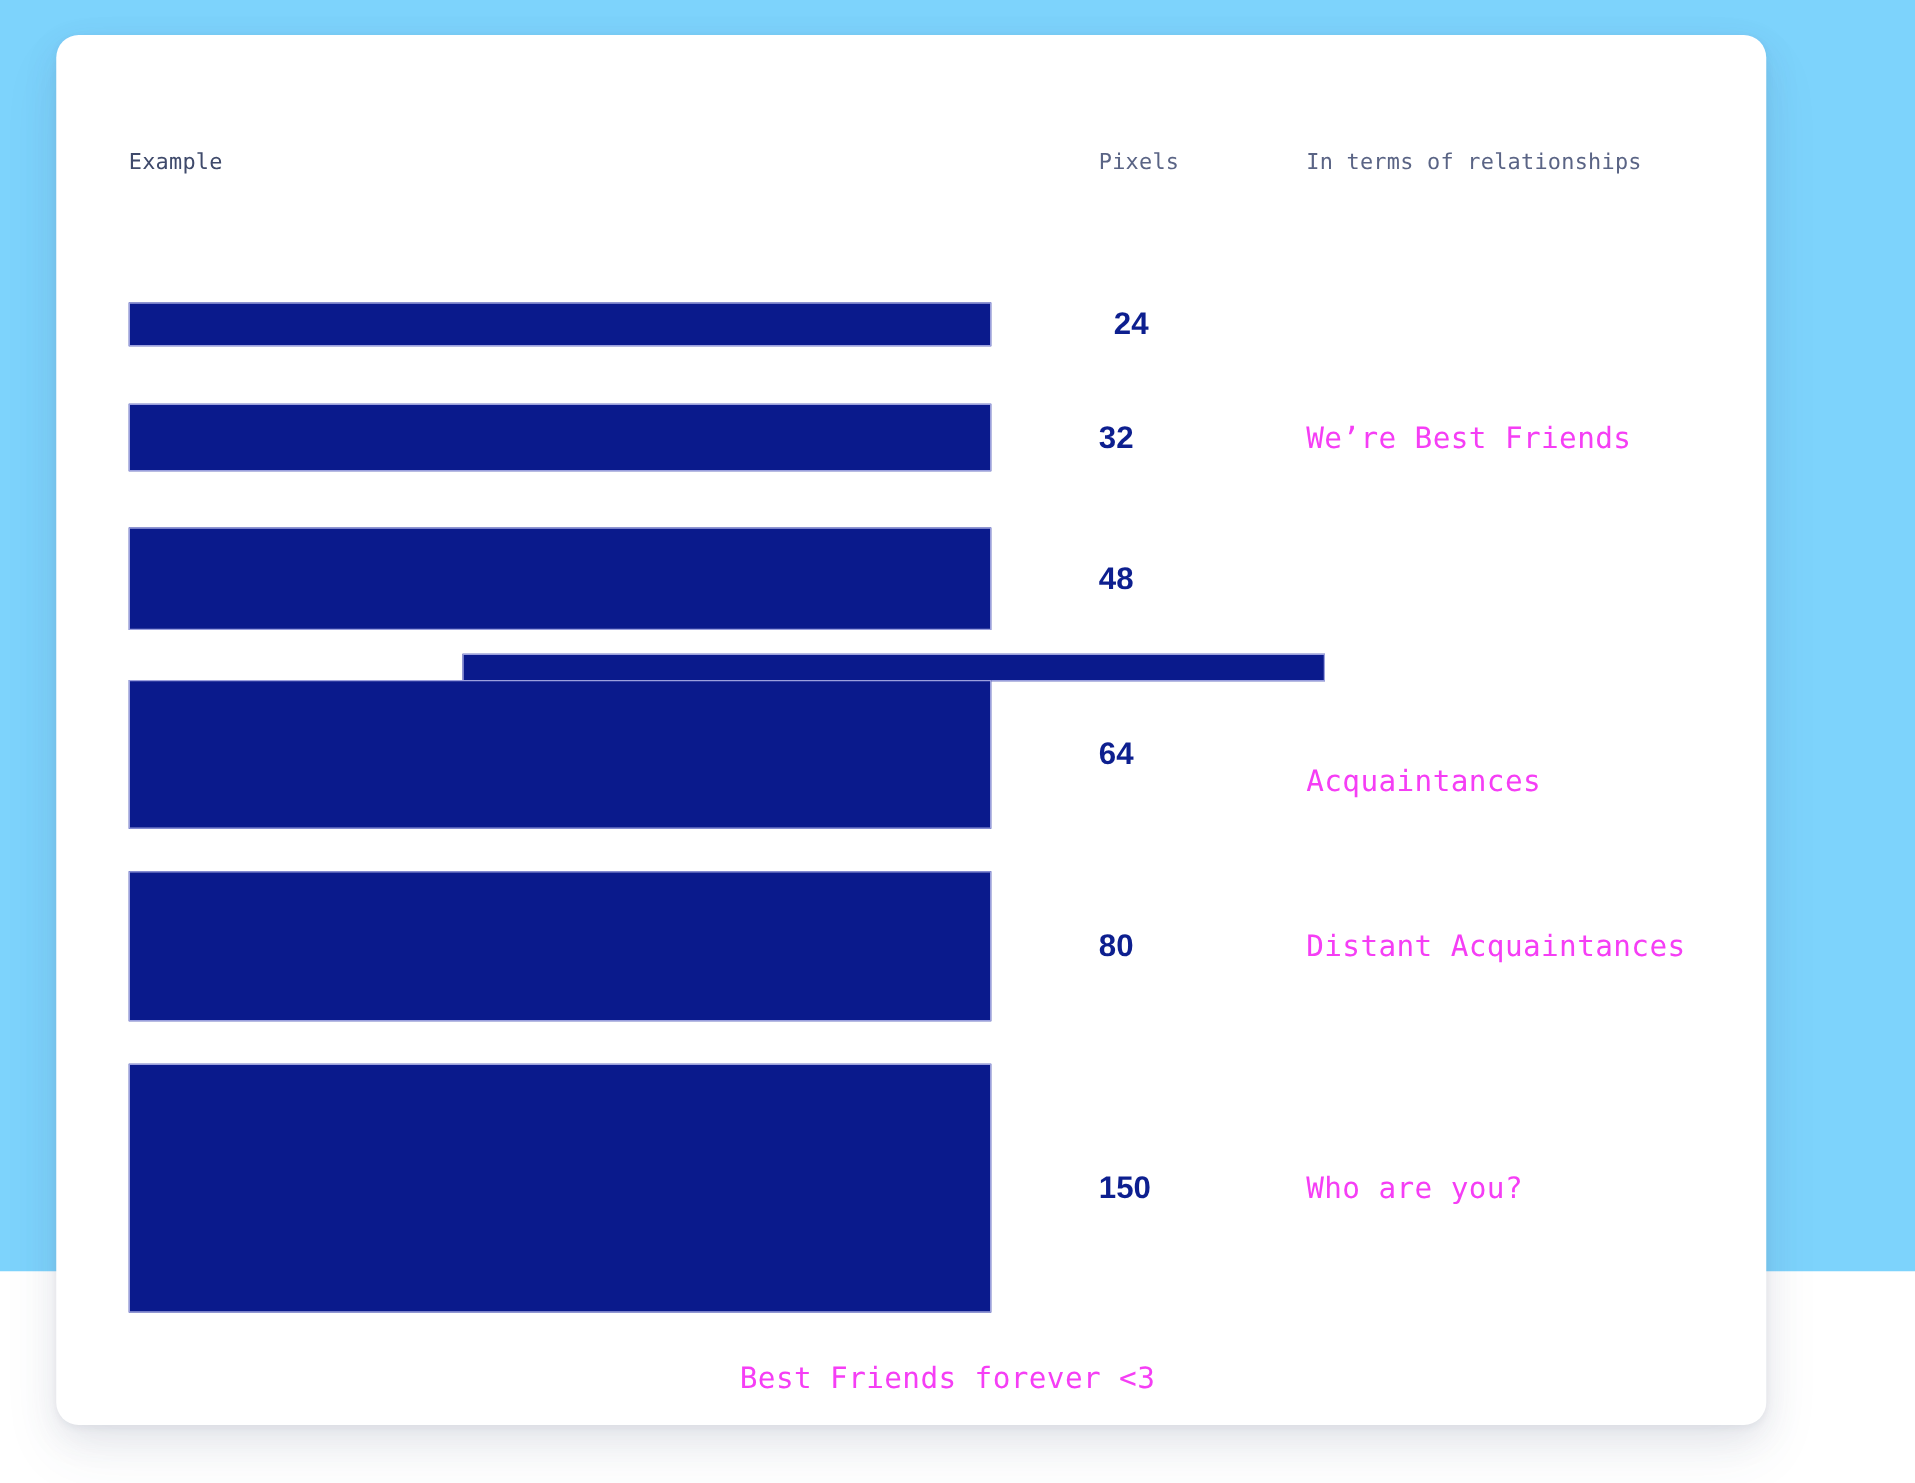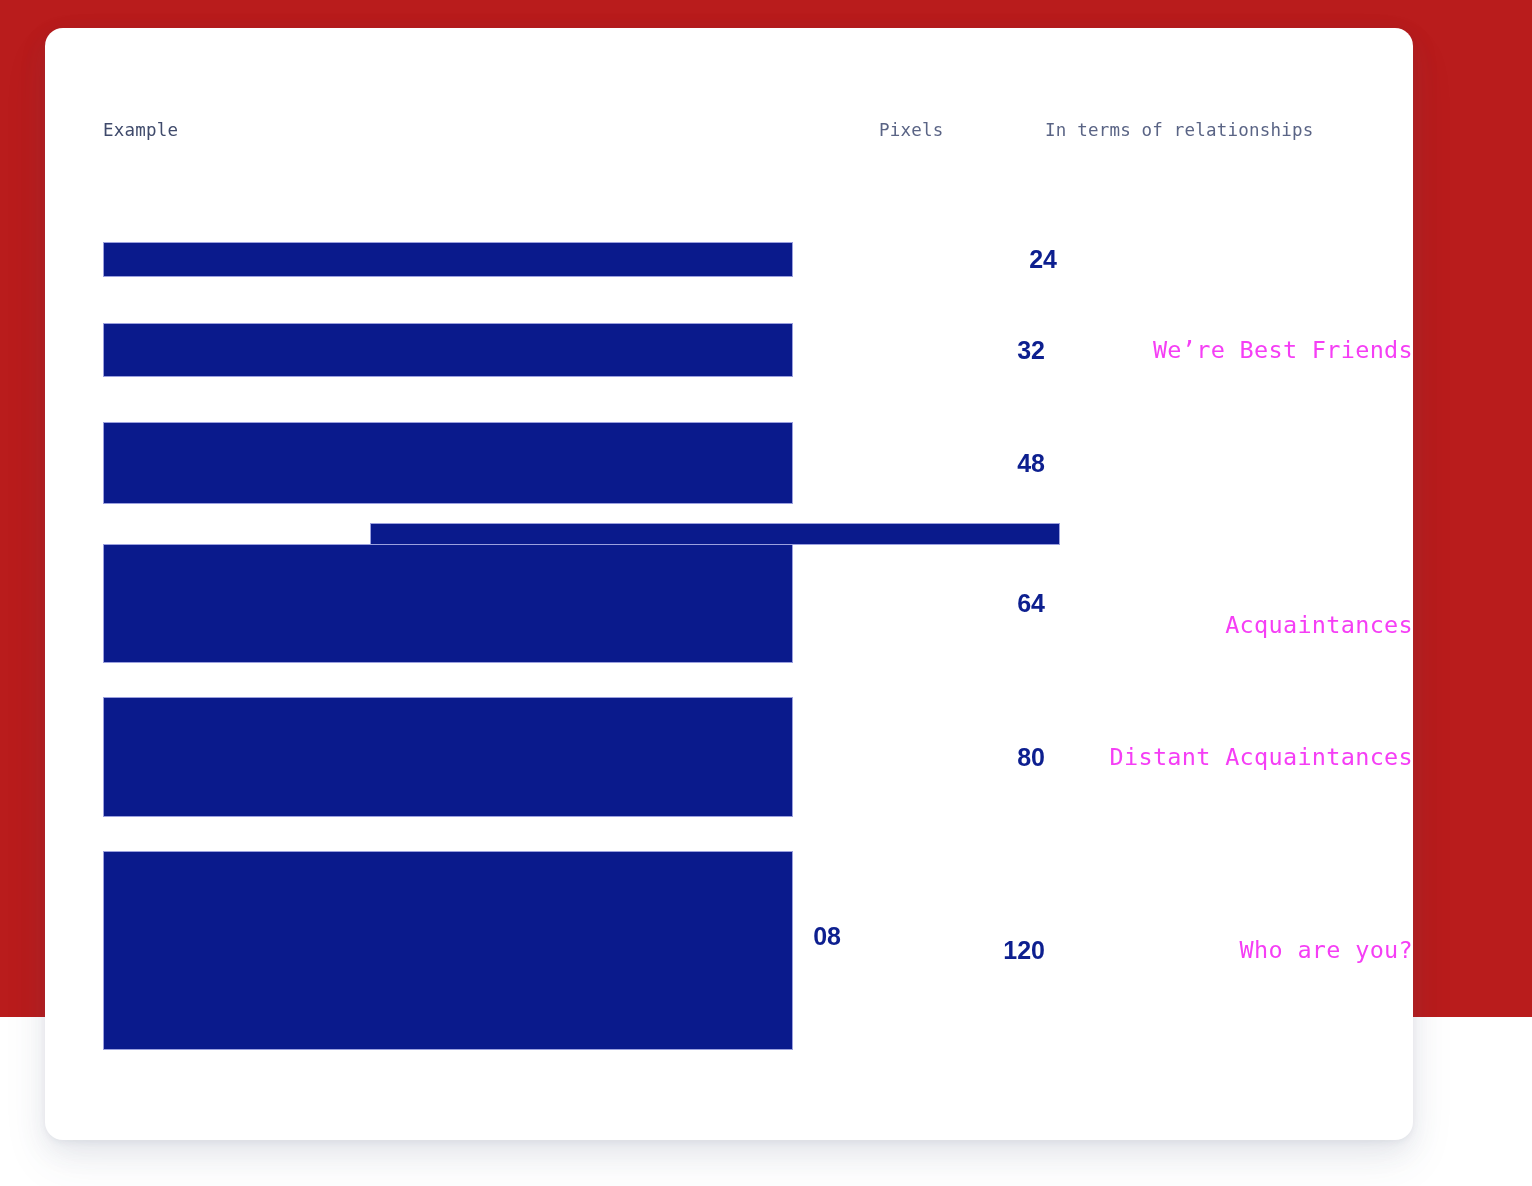--- a/index.html
+++ b/index.html
@@ -11,22 +11,21 @@
     width: 1532px;
     height: 1186px;
     font-family: "DejaVu Sans Mono", monospace;
     overflow: hidden;
   }
 
   #page {
     position: relative;
     width: 1532px;
     height: 1017px;
-    background: #b91c1c;
-    text-align: right;
+    background: #7dd3fc;
   }
 
   
   .card {
     position: absolute;
     left: 45px;
     top: 28px;
     width: 1368px;
     height: 1112px;
     background: #ffffff;
@@ -143,20 +142,21 @@
         <div class="h-pixels">Pixels</div>
         <div class="h-rel">In terms of relationships</div>
       </div>
 
       <div class="rows" id="rows-container">
           <div class="row" style="height: 72px; flex-direction: column;">
             <div class="bar-cell">
               <div class="bar" style="height: 20px; background: rgb(10, 26, 140); border-color: rgb(155, 160, 222);"></div>
             </div>
             <div class="px-cell" style="color: rgb(13, 31, 143);">08</div>
+            <div class="rel-cell" style="color: rgb(245, 62, 245);">Best Friends forever &lt;3</div>
           </div>
           <div class="row" style="height: 82px; gap: 12px;">
             <div class="bar-cell">
               <div class="bar" style="height: 33px; background: rgb(10, 26, 140); border-color: rgb(155, 160, 222);"></div>
             </div>
             <div class="px-cell" style="color: rgb(13, 31, 143);">24</div>
             <div class="rel-cell" style="color: rgb(245, 62, 245);"></div>
           </div>
           <div class="row" style="height: 100px;">
             <div class="bar-cell">
@@ -183,20 +183,20 @@
             <div class="bar-cell">
               <div class="bar" style="height: 118px; background: rgb(10, 26, 140); border-color: rgb(155, 160, 222);"></div>
             </div>
             <div class="px-cell" style="color: rgb(13, 31, 143);">80</div>
             <div class="rel-cell" style="color: rgb(245, 62, 245);">Distant Acquaintances</div>
           </div>
           <div class="row" style="height: 232px;">
             <div class="bar-cell">
               <div class="bar" style="height: 197px; background: rgb(10, 26, 140); border-color: rgb(155, 160, 222);"></div>
             </div>
-            <div class="px-cell" style="color: rgb(13, 31, 143);">120</div>
+            <div class="px-cell" style="color: rgb(13, 31, 143);">150</div>
             <div class="rel-cell" style="color: rgb(245, 62, 245);">Who are you?</div>
           </div>
         </div>
 
     </div>
   </div>
 </div>
 
 </body></html>

